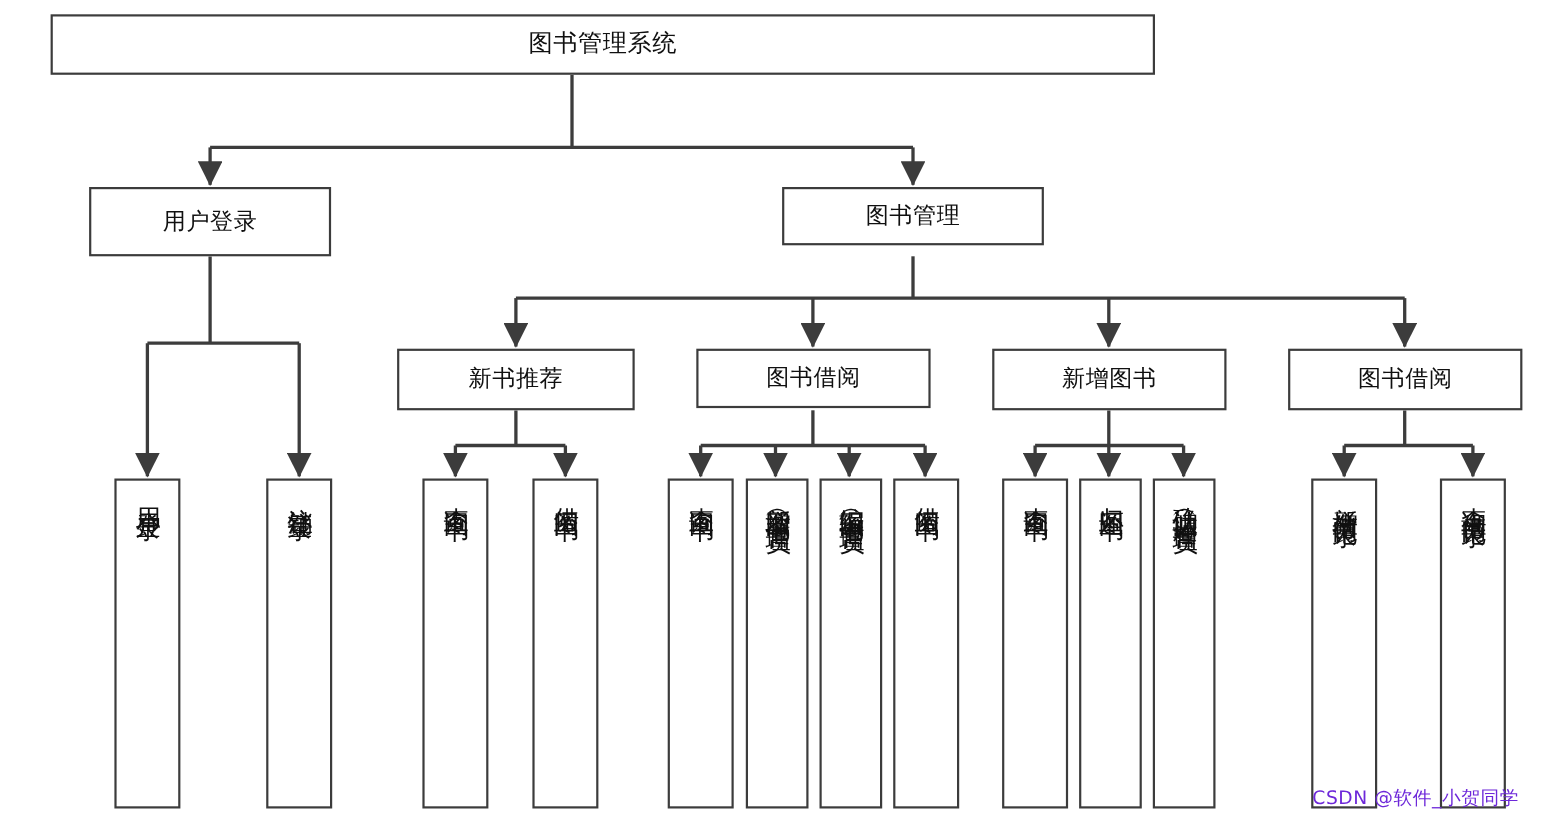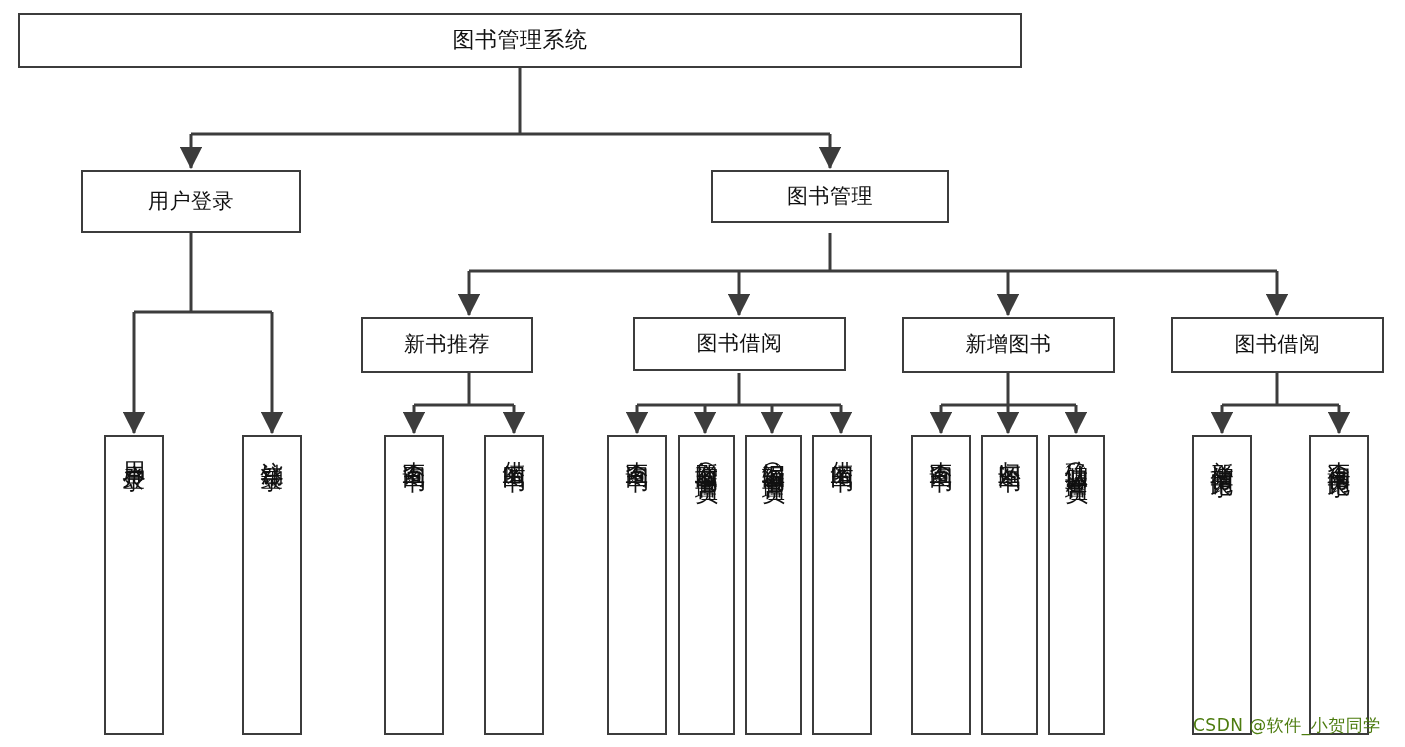--- a/index.html
+++ b/index.html
@@ -37,41 +37,42 @@
     color: #101010;
     text-align: center;
   }
   .node-h {
     font-size: 21px;
     letter-spacing: 0.5px;
     line-height: 1.2;
   }
   .node-root {
     font-size: 22px;
+    margin-left: 28px;
   }
   .node-v {
     writing-mode: vertical-rl;
     text-orientation: upright;
     font-size: 23px;
     letter-spacing: 3px;
     line-height: 1.25;
     padding-top: 6px;
     padding-bottom: 6px;
     justify-content: flex-start;
     align-items: center;
     white-space: nowrap;
   }
   .node-v > span {
     writing-mode: vertical-rl;
     text-orientation: upright;
   }
   .watermark {
     position: absolute;
     font-size: 17px;
-    color: #4d7c0f;
+    color: #6d28d9;
     letter-spacing: 0.5px;
     white-space: nowrap;
     user-select: none;
   }
 </style>
 </head>
 <body>
 
 <div id="canvas">
 
@@ -124,21 +125,21 @@
       <path d="M 1339 405 L 1339 433" marker-end="url(#arrow)"></path>
     </g>
   </svg>
 
   <div class="node node-h node-root" style="left:18px; top:13px; width:1004px; height:55px;">图书管理系统</div>
 
   <div class="node node-h" style="left:81px; top:170px; width:220px; height:63px;">用户登录</div>
 
   <div class="node node-h" style="left:711px; top:170px; width:238px; height:53px;">图书管理</div>
 
-  <div class="node node-h" style="left:361px; top:317px; width:172px; height:56px;">新书推荐</div>
+  <div class="node node-h" style="left:361px; top:317px; width:216px; height:56px;">新书推荐</div>
 
   <div class="node node-h" style="left:633px; top:317px; width:213px; height:54px;">图书借阅</div>
 
   <div class="node node-h" style="left:902px; top:317px; width:213px; height:56px;">新增图书</div>
 
   <div class="node node-h" style="left:1171px; top:317px; width:213px; height:56px;">图书借阅</div>
 
   <div class="node node-v" style="left:104px; top:435px; width:60px; height:300px;">
     <span>用户登录</span>
   </div>

